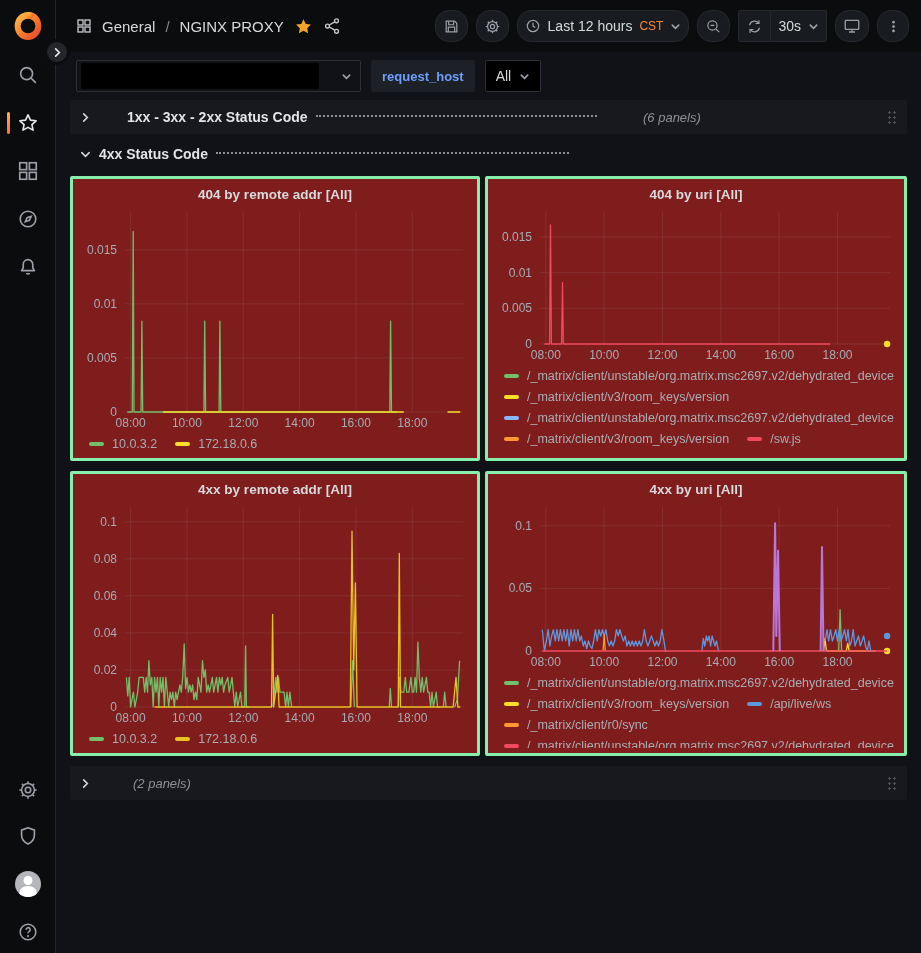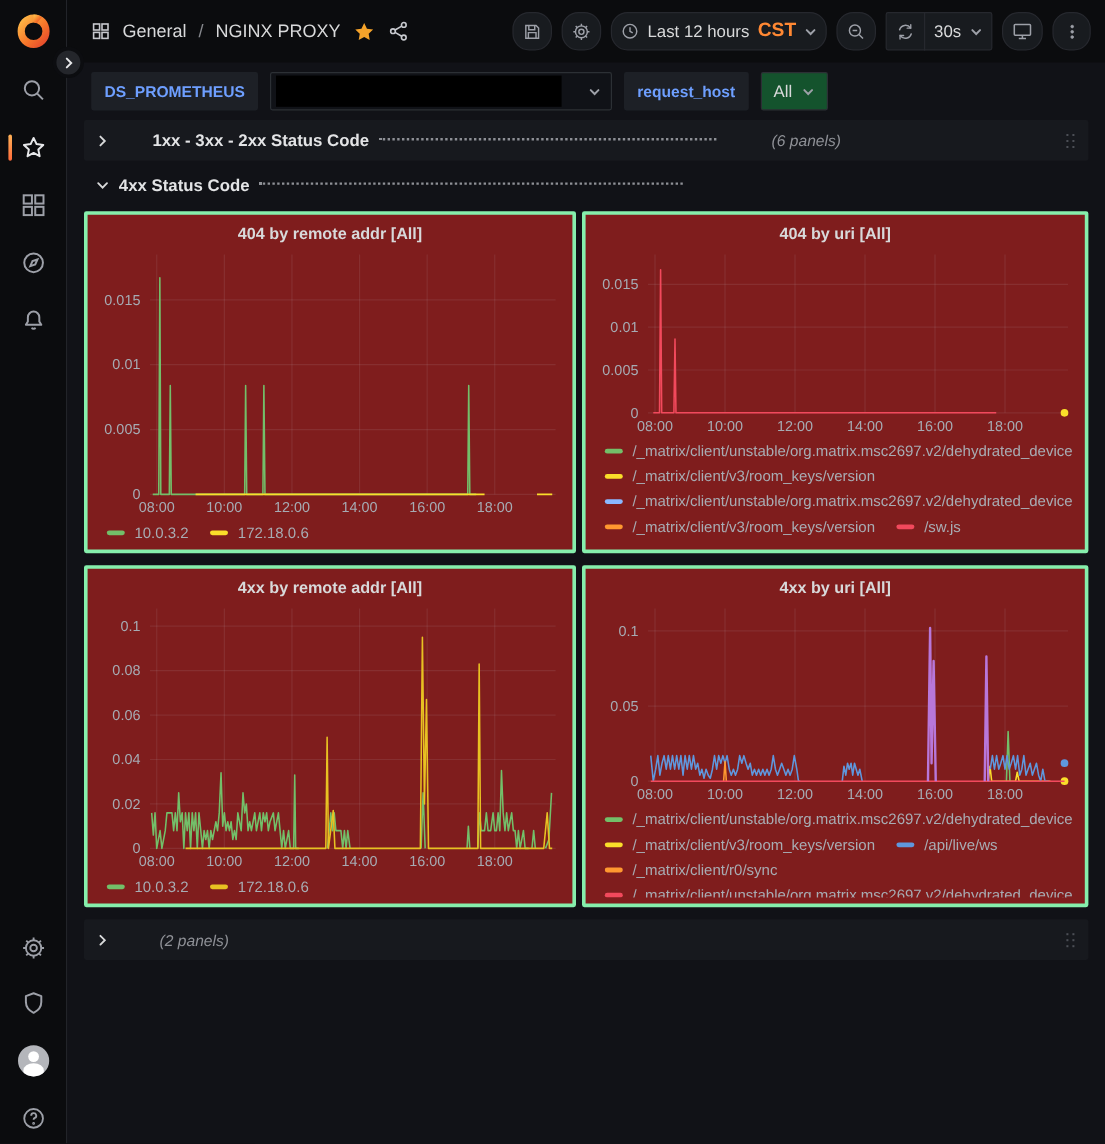--- a/index.html
+++ b/index.html
@@ -35,31 +35,31 @@
   .crumb-sep { color:#86888d; font-size:15px; }
   .crumb-ico { display:flex; cursor:pointer; }
   .hdr-right { margin-left:auto; display:flex; align-items:center; gap:8px; }
   .hbtn { height:32px; min-width:32px; background:#181b1f; border:1px solid #26282e; border-radius:14px;
     display:flex; align-items:center; justify-content:center; gap:7px; padding:0 7px; cursor:pointer; color:#9da0a8; }
   .hbtn svg { stroke:#9da0a8; }
   .btn-group { display:flex; }
   .btn-group .hbtn:first-child { border-radius:2px 0 0 2px; }
   .btn-group .hbtn:last-child { border-radius:0 2px 2px 0; margin-left:-1px; }
   .tr-label { font-size:14px; color:#d8d9da; white-space:nowrap; }
-  .tr-tz { font-size:16px; font-weight:700; color:#ff8833; }
+  .tr-tz { font-size:12px; font-weight:400; color:#ff8833; }
   .iv-label { font-size:14px; color:#d8d9da; }
 
   
   .subbar { display:flex; align-items:center; gap:10px; padding:8px 14px 6px 20px; flex:0 0 auto; }
   .var-label { height:32px; display:flex; align-items:center; padding:0 11px; background:#1d2026;
     border-radius:2px; color:#6e9fff; font-size:13px; font-weight:600; cursor:pointer; }
   .var-select { height:32px; display:flex; align-items:center; background:#101217;
     border:1px solid #2c3035; border-radius:2px; padding:0 8px 0 4px; cursor:pointer; }
   .redacted { width:238px; height:26px; background:#000; margin-right:22px; }
-  .all-select { height:32px; display:flex; align-items:center; gap:8px; background:#14532d;
+  .all-select { height:32px; display:flex; align-items:center; gap:8px; background:#000000;
     border:1px solid #2c3035; border-radius:2px; padding:0 10px; cursor:pointer; }
   .all-select span { font-size:14px; color:#d8d9da; }
 
   
   .content { flex:1; padding:2px 14px 0; overflow:hidden; }
 
   .row-strip { height:34px; background:#17191e; border-radius:2px; display:flex; align-items:center;
     padding:0 10px; margin-bottom:5px; cursor:pointer;gap:28px; }
   .row-header { height:30px; display:flex; align-items:center; padding:0 10px; margin:2px 0 7px; cursor:pointer; }
   .row-left { display:flex; width:482px; min-width:0; }
@@ -256,21 +256,20 @@
           <svg width="15" height="17" viewBox="0 0 24 24" fill="#9da0a8">
             <circle cx="12" cy="5" r="1.8"></circle>
               <circle cx="12" cy="12" r="1.8"></circle>
               <circle cx="12" cy="19" r="1.8"></circle>
             </svg>
         </div>
       </div>
     </header>
 
     <div class="subbar">
-      <div class="var-label">DS_PROMETHEUS</div>
       <div class="var-select">
         <div class="redacted"></div>
         <svg width="11" height="11" viewBox="0 0 12 12" fill="none" stroke="#9da0a8" stroke-width="1.8" stroke-linecap="round">
           <path d="M2.5 4.5L6 8l3.5-3.5"></path>
           </svg>
       </div>
       <div class="var-label">request_host</div>
       <div class="all-select">
         <span>All</span>
         <svg width="11" height="11" viewBox="0 0 12 12" fill="none" stroke="#9da0a8" stroke-width="1.8" stroke-linecap="round">

